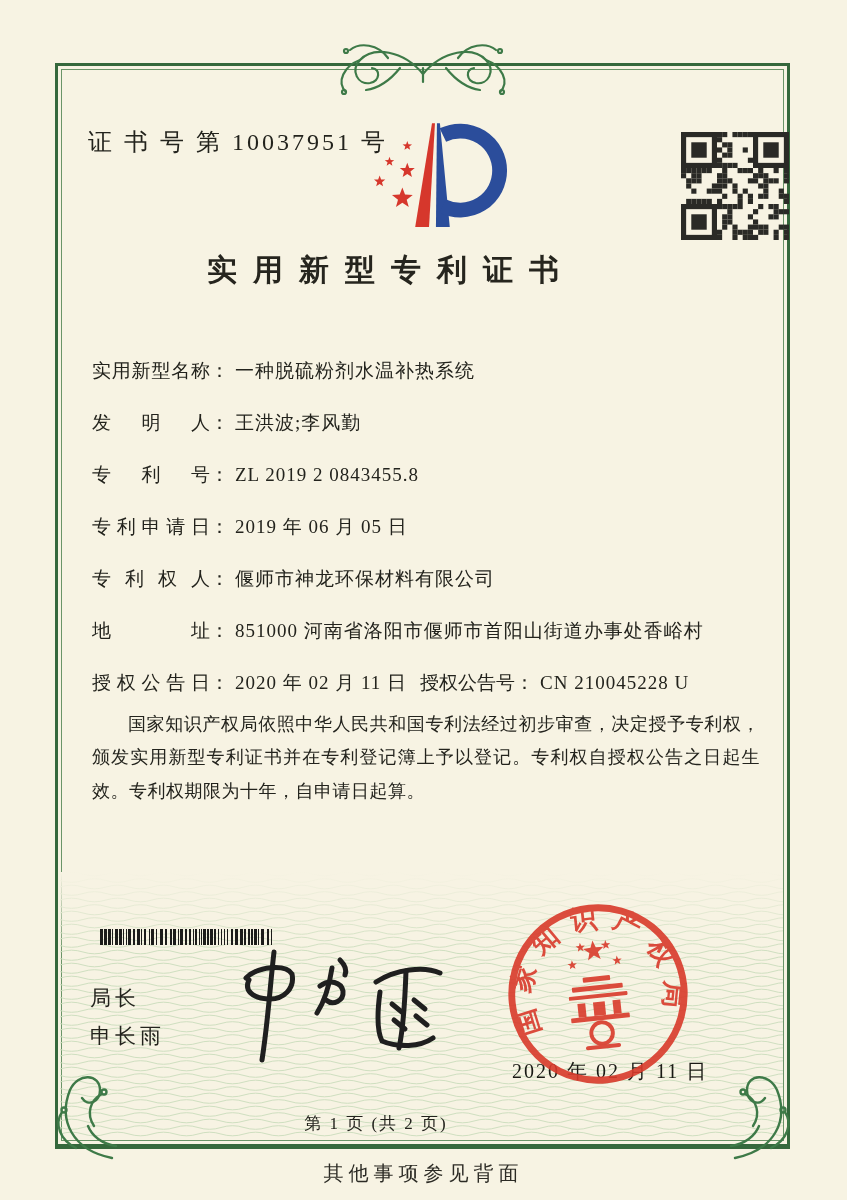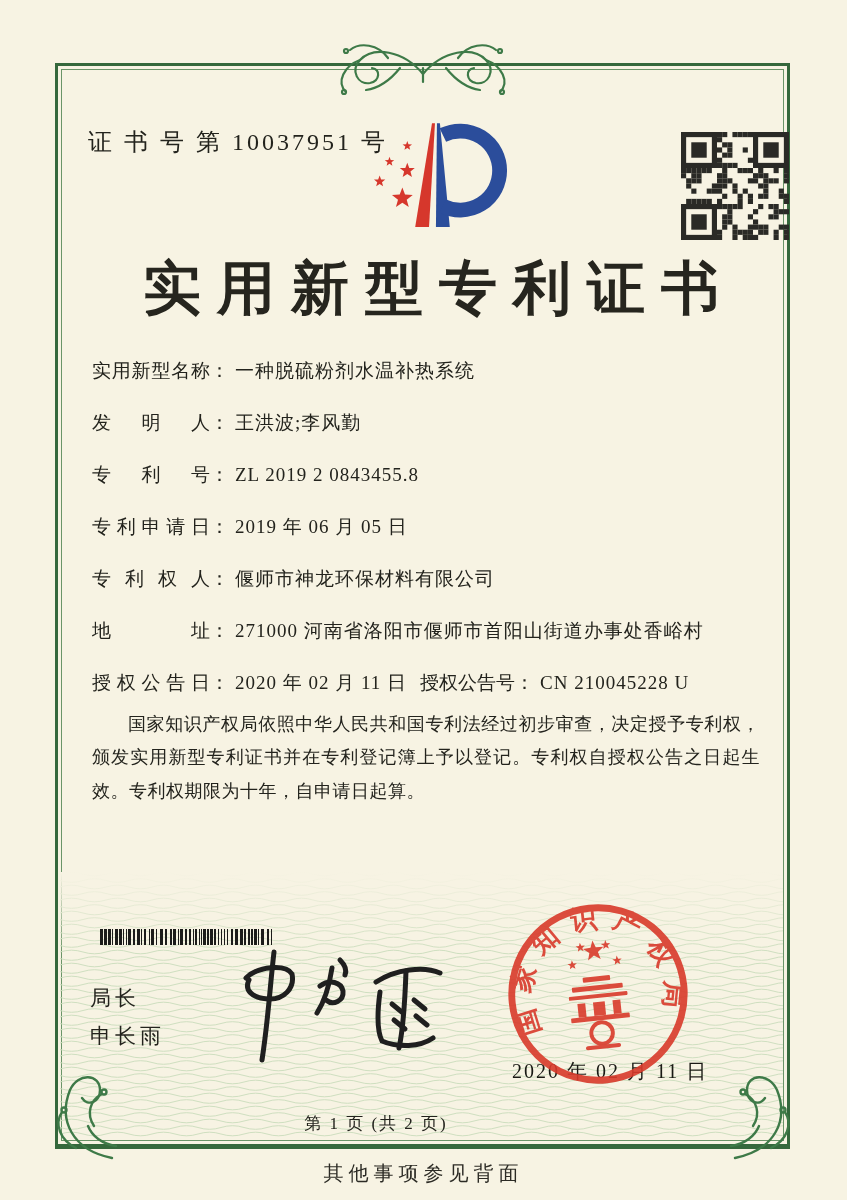--- a/index.html
+++ b/index.html
@@ -26,22 +26,22 @@
   }
   
   .wave-band{left:60px;top:872px;width:723px;height:266px;z-index:1;overflow:hidden;}
   .wave-band .fade{position:absolute;inset:0;background:linear-gradient(180deg,#f7f3e3 0,rgba(247,243,227,0) 80px);}
   
   .cert-no{left:88px;top:126px;font-size:24px;letter-spacing:3px;z-index:3;}
   .logo{left:348px;top:118px;z-index:3;}
   .qr{left:681px;top:132px;z-index:3;}
   .title{
     left:0;top:250px;width:766px;text-align:center;
-    font-size:58px;font-weight:bold;letter-spacing:16px;text-indent:16px;
-    color:#26251e;z-index:3;margin:0;padding-left:48px;
+    font-size:30px;font-weight:bold;letter-spacing:16px;text-indent:16px;
+    color:#26251e;z-index:3;margin:0;
   }
   
   .fields{left:92px;top:358px;width:666px;z-index:3;font-size:19px;}
   .frow{position:relative;height:52px;line-height:26px;white-space:nowrap;}
   .lbl{display:inline-block;width:118px;text-align:justify;text-align-last:justify;vertical-align:top;}
   .colon{display:inline-block;margin-right:6px;}
   .val{letter-spacing:1px;margin-top:38px;}
   .grant2{position:absolute;left:328px;top:0;}
   
   .paras{left:92px;top:708px;width:668px;z-index:3;font-size:18px;line-height:1.85;text-align:justify;}
@@ -315,21 +315,21 @@
   <div class="frow">
     <span class="lbl">专利号</span><span class="colon">：</span><span class="val">ZL 2019 2 0843455.8</span>
   </div>
   <div class="frow">
     <span class="lbl">专利申请日</span><span class="colon">：</span><span class="val">2019 年 06 月 05 日</span>
   </div>
   <div class="frow">
     <span class="lbl">专利权人</span><span class="colon">：</span><span class="val">偃师市神龙环保材料有限公司</span>
   </div>
   <div class="frow">
-    <span class="lbl">地址</span><span class="colon">：</span><span class="val">271000  河南省洛阳市偃师市首阳山街道办事处香峪村</span>
+    <span class="lbl">地址</span><span class="colon">：</span><span class="val">851000  河南省洛阳市偃师市首阳山街道办事处香峪村</span>
   </div>
   <div class="frow">
     <span class="lbl">授权公告日</span><span class="colon">：</span><span class="val">2020 年 02 月 11 日</span>
     <span class="grant2">
       <span>授权公告号</span><span class="colon">：</span><span class="val">CN 210045228 U</span>
     </span>
   </div>
 </div>
 
 <div class="abs paras">

